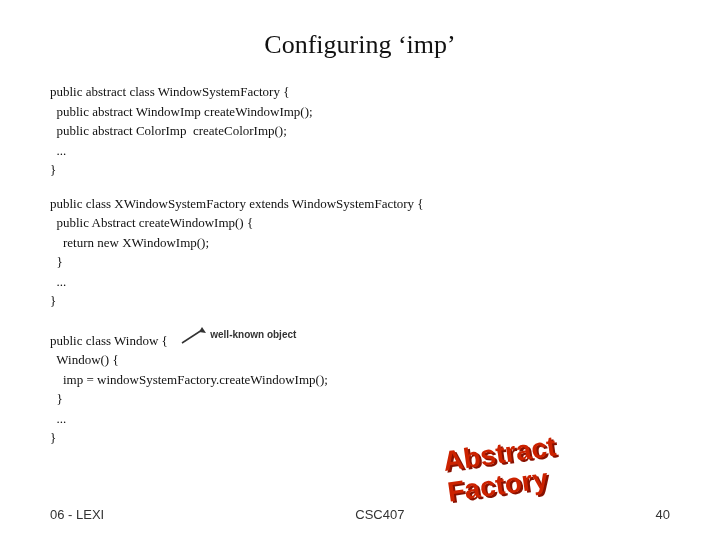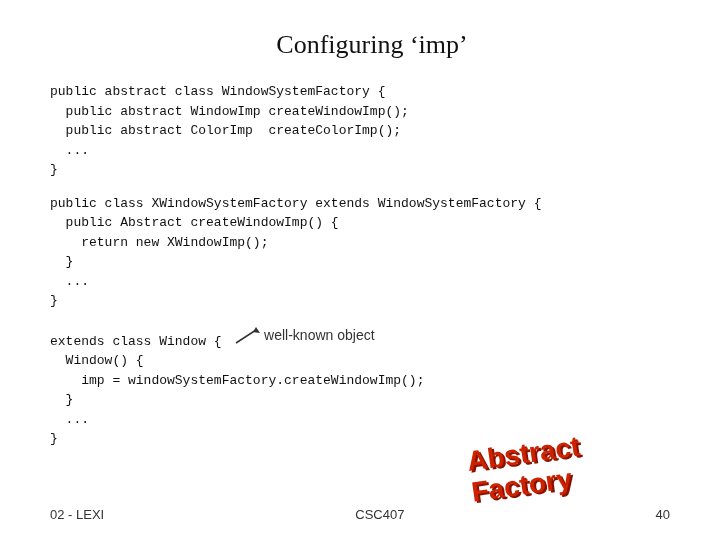--- a/index.html
+++ b/index.html
@@ -8,35 +8,35 @@
       height: 540px;
       background: #ffffff;
       font-family: Arial, sans-serif;
       position: relative;
       overflow: hidden;
     }
 
     .slide {
       width: 720px;
       height: 540px;
-      padding: 30px 26px 20px 50px;
+      padding: 30px 50px 20px 50px;
       position: relative;
     }
 
     .title {
       text-align: center;
       font-size: 26px;
       font-weight: normal;
       margin-bottom: 22px;
       color: #111;
       font-family: Georgia, serif;
     }
 
     .code-block {
-      font-family: Liberation Mono, monospace;
+      font-family: Liberation Serif, serif;
       font-size: 13px;
       color: #111;
       line-height: 1.5;
       white-space: pre;
     }
 
     .code-section {
       margin-bottom: 14px;
     }
 
@@ -85,34 +85,34 @@
     <div class="abstract-factory-img">
       <div style="transform: rotate(-8deg); display:inline-block;">
         <div style="font-family: Impact, 'Arial Black', sans-serif; font-size: 28px; font-weight: 900; color: #cc2200; text-shadow: 2px 2px 0 #881100; letter-spacing: 0px; line-height: 1.1;">Abstract</div>
         <div style="font-family: Impact, 'Arial Black', sans-serif; font-size: 28px; font-weight: 900; color: #cc2200; text-shadow: 2px 2px 0 #881100; letter-spacing: 0px; line-height: 1.1;">Factory</div>
       </div>
     </div>
   </div>
 
   <div class="code-section">
     <div style="position: relative; display: inline-block;">
-      <span class="code-block">extends class Window {</span>
+      <span class="code-block">public class Window {</span>
       <span style="display: inline-flex; align-items: center; margin-left: 8px;">
         <svg width="30" height="20" viewBox="0 0 30 20">
           <line x1="2" y1="18" x2="22" y2="5" stroke="#333" stroke-width="1.5"></line>
           <polygon points="22,2 26,8 19,7" fill="#333"></polygon>
         </svg>
-        <span style="font-family: Arial, sans-serif; font-size: 14px; color: #333; white-space: nowrap;">well-known object</span>
+        <span style="font-family: Arial, sans-serif; font-size: 10px; color: #333; white-space: nowrap; font-weight: bold;">well-known object</span>
       </span>
     </div>
     <div class="code-block">  Window() {
     imp = windowSystemFactory.createWindowImp();
   }
   ...
 }</div>
   </div>
 
   <div class="footer">
-    <span>02 - LEXI</span>
+    <span>06 - LEXI</span>
     <span>CSC407</span>
     <span>40</span>
   </div>
 </div>
 
 </body></html>

